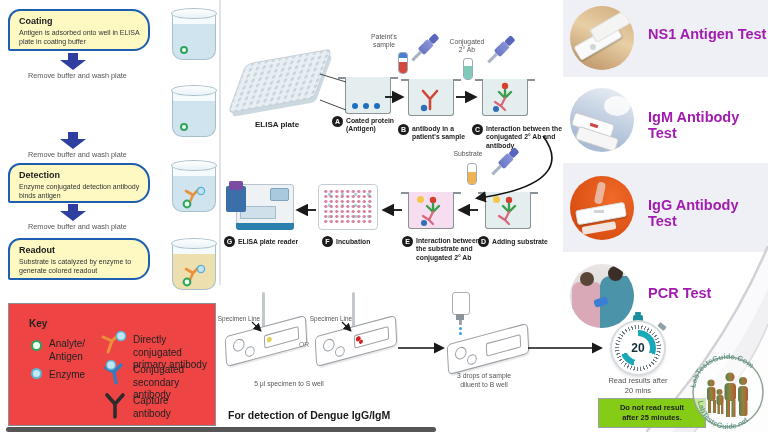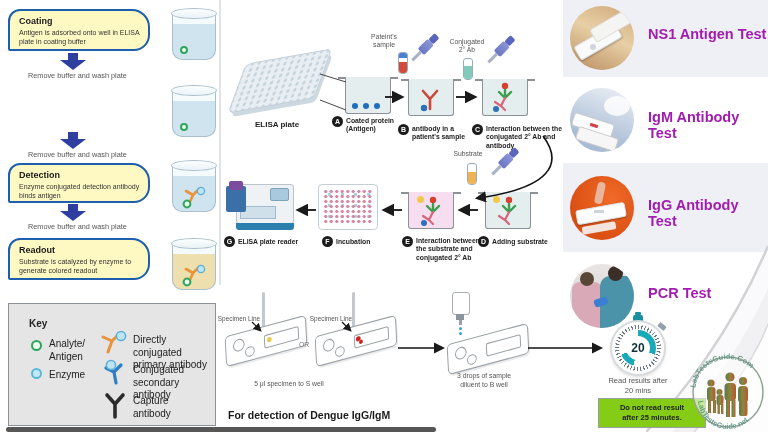--- a/index.html
+++ b/index.html
@@ -20,21 +20,21 @@
   
   .beaker{position:absolute;width:44px;height:52px;}
   .bk-body{position:absolute;left:0;right:0;top:4px;bottom:0;border:1.5px solid #a8bfcc;border-top:none;
            border-radius:3px 3px 10px 10px;background:linear-gradient(#f5fafc 0 26%,var(--liq,#cfe4ee) 26%);}
   .bk-rim{position:absolute;left:-1px;right:-1px;top:0;height:9px;border:1.5px solid #a8bfcc;
           border-radius:50%;background:linear-gradient(#fdfefe,#e9f3f8);}
   .ga{position:absolute;width:8px;height:8px;border-radius:50%;border:2.5px solid #2fa45c;background:#eafff2;box-sizing:border-box;}
   .ea{position:absolute;width:9px;height:9px;border-radius:50%;border:2px solid #59b7d8;background:#c3e9f6;box-sizing:border-box;}
   .ydot{position:absolute;width:7px;height:7px;border-radius:50%;background:#f3c84a;}
   
-  .keybox{position:absolute;left:8px;top:303px;width:206px;height:121px;border:1.5px solid #8a9298;background:#e5e5e5;}
+  .keybox{position:absolute;left:8px;top:303px;width:206px;height:121px;border:1.5px solid #8a9298;background:#ef4444;}
   .keylabel{position:absolute;font-size:10px;line-height:1.25;color:#222;}
   
   .well{position:absolute;width:44px;height:36px;border:1.5px solid #8a9298;border-top:none;
         background:var(--wl,#e4eeee);border-radius:0 0 3px 3px;}
   .well:before,.well:after{content:"";position:absolute;top:0;width:7px;height:1.5px;background:#8a9298;}
   .well:before{left:-8px;} .well:after{right:-8px;}
   .badge{position:absolute;width:11px;height:11px;border-radius:50%;background:#1c1c1c;color:#fff;
          font-size:7px;font-weight:bold;line-height:11px;text-align:center;}
   .slabel{position:absolute;font-weight:bold;font-size:6.8px;line-height:1.25;color:#222;}
   .tinylabel{position:absolute;font-size:6.8px;line-height:1.2;color:#555;text-align:center;}

